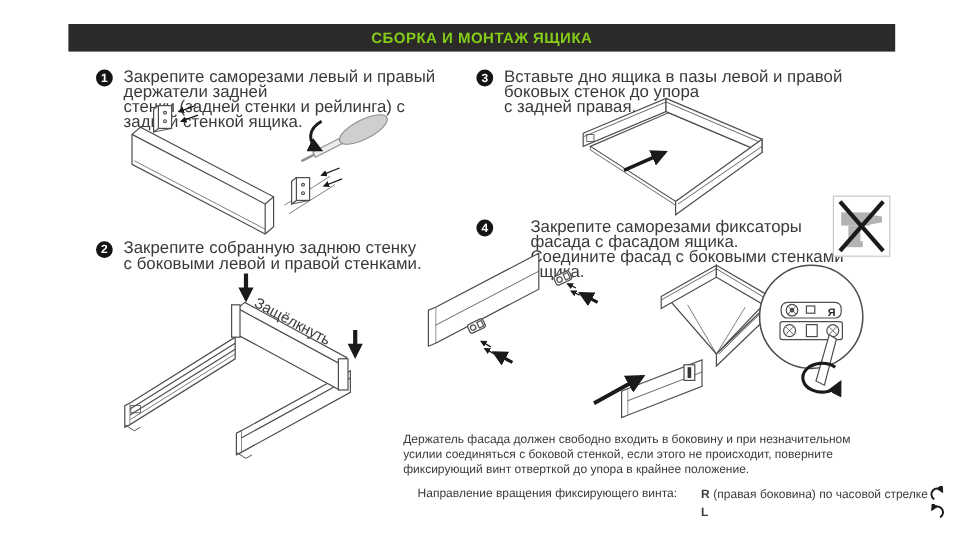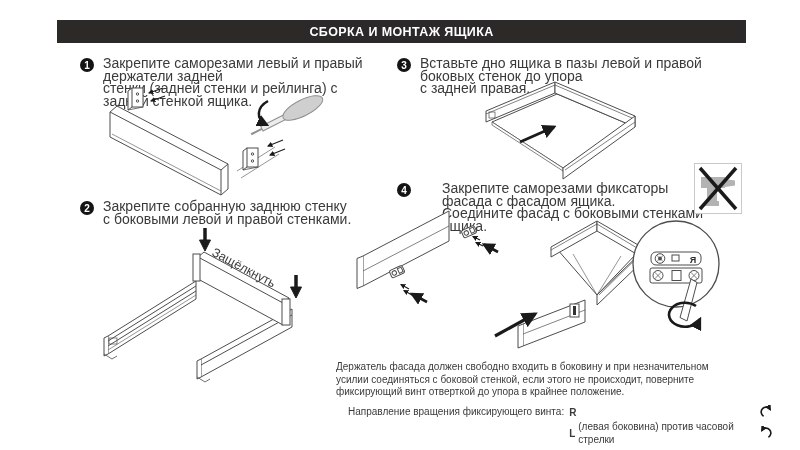--- a/index.html
+++ b/index.html
@@ -1,24 +1,24 @@
 <!DOCTYPE html>
 <html><head>
 <meta charset="utf-8">
 <style>
   *{box-sizing:border-box;margin:0;padding:0}
   html,body{width:800px;height:450px}
   body{position:relative;background:#fff;font-family:"Liberation Sans",sans-serif;color:#3a3a3a;overflow:hidden}
   .titlebar{position:absolute;left:57px;top:20px;width:689px;height:23px;background:#2b2a29;display:flex;align-items:center;justify-content:center}
-  .titlebar span{color:#ffffff;font-weight:bold;font-size:12.5px;letter-spacing:.4px}
+  .titlebar span{color:#84cc16;font-weight:bold;font-size:12.5px;letter-spacing:.4px}
   .step-num{position:absolute;width:14px;height:14px;border-radius:50%;background:#141414;color:#fff;font-size:10px;font-weight:bold;display:flex;align-items:center;justify-content:center}
   .step-text{position:absolute;font-size:14px;line-height:12.5px;white-space:pre-line}
   .note{position:absolute;left:336px;top:361px;width:400px;font-size:10px;line-height:12.5px;white-space:pre-line}
   .direction{position:absolute;left:348px;top:405px;display:flex;font-size:10px;line-height:13px}
-  .dir-prefix{margin-right:5px;white-space:nowrap}
+  .dir-prefix{margin-right:20px;white-space:nowrap}
   .dir-lines{display:flex;flex-direction:column;gap:1px}
   .dir-line{display:flex;align-items:center;width:204px}
   .dir-line b{margin-right:3px}
   .rot-icon{margin-left:auto;flex:none}
   .nodrill{position:absolute;left:694px;top:163px;width:48px;height:51px;border:1px solid #c9c9c9;display:flex;align-items:center;justify-content:center;background:#fff}
   svg.diag{position:absolute}
   svg text{font-family:"Liberation Sans",sans-serif}
 </style>
 </head>
 <body>
@@ -262,32 +262,32 @@
 
   <div class="note">Держатель фасада должен свободно входить в боковину и при  незначительном
 усилии соединяться с боковой стенкой, если этого  не происходит, поверните
 фиксирующий винт отверткой до упора  в крайнее положение.</div>
 
   <div class="direction">
     <span class="dir-prefix">Направление вращения фиксирующего винта:</span>
     <div class="dir-lines">
       <div class="dir-line">
         <b>R</b>
+        <span>(правая боковина) по часовой стрелке</span>
         <svg class="rot-icon" width="14" height="14" viewBox="0 0 13 13">
           <defs>
               <marker id="mcw" markerWidth="4" markerHeight="4" refX="3" refY="2" orient="auto">
                 <path d="M0,0 L4,2 L0,4 Z" fill="#1a1a1a"></path>
               </marker>
             </defs>
           <path d="M4.25,10.4 A4.5,4.5 0 1 1 10.4,4.25" fill="none" stroke="#1a1a1a" stroke-width="1.5" marker-end="url(#mcw)"></path>
         </svg>
       </div>
       <div class="dir-line">
         <b>L</b>
-        <span>(левая боковина) против часовой стрелки</span>
         <svg class="rot-icon" width="14" height="14" viewBox="0 0 13 13">
           <defs>
               <marker id="mccw" markerWidth="4" markerHeight="4" refX="3" refY="2" orient="auto">
                 <path d="M0,0 L4,2 L0,4 Z" fill="#1a1a1a"></path>
               </marker>
             </defs>
           <path d="M8.75,10.4 A4.5,4.5 0 1 0 2.6,4.25" fill="none" stroke="#1a1a1a" stroke-width="1.5" marker-end="url(#mccw)"></path>
         </svg>
       </div>
     </div>

